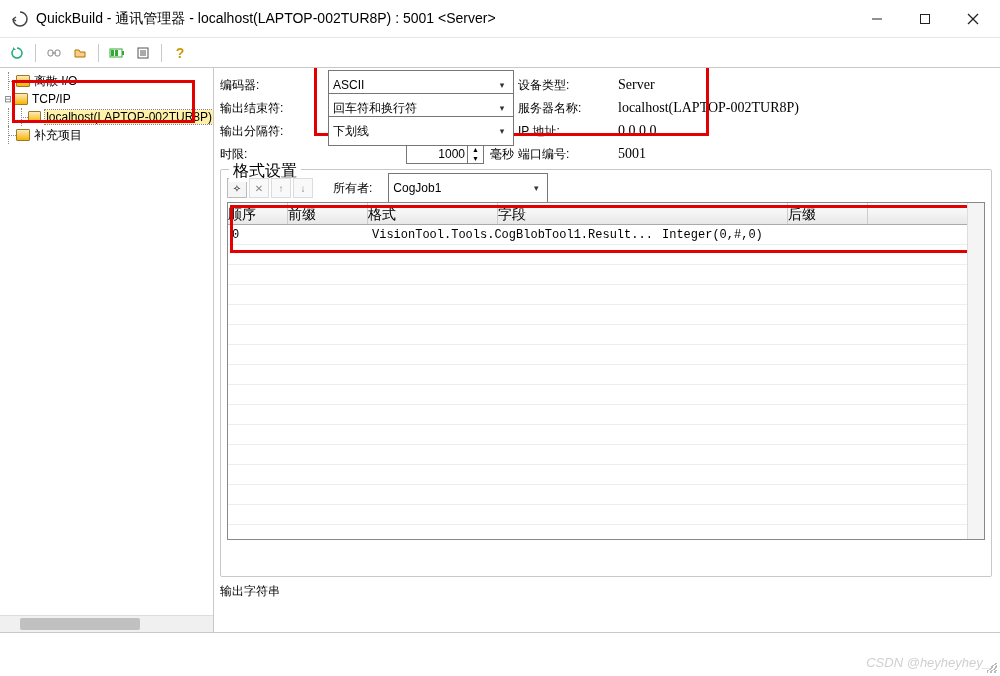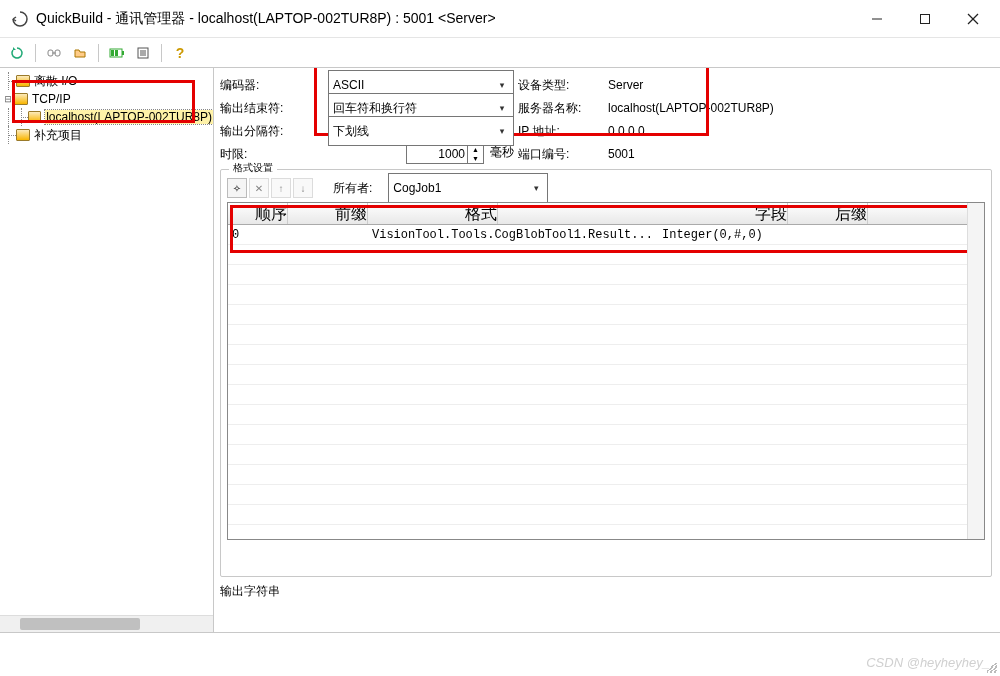--- a/index.html
+++ b/index.html
@@ -30,36 +30,36 @@
 .sidebar-scroll {position:absolute; bottom:0; left:0; right:0; height:17px; background:#f0f0f0; border-top:1px solid #ddd;}
 .sidebar-scroll .thumb{position:absolute; left:20px; width:120px; top:2px; bottom:2px; background:#c0c0c0; border-radius:2px;}
 
 .content { flex: 1; padding: 6px 8px 6px 6px; position: relative; overflow:hidden;}
 .row { display: flex; align-items: center; height: 22px; margin-bottom: 1px; }
 .lbl { width: 108px; }
 .lbl2 { width: 90px; margin-left: 4px;}
 .combo { border: 1px solid #767676; height: 30px; display: flex; align-items: center; padding: 4px 4px; background: #fff; position: relative; font-size:12px;}
 .combo .arrow { position: absolute; right: 2px; top: 0; bottom: 0; width: 18px; display: flex; align-items: center; justify-content: center; font-size: 9px; color: #333; }
 .combo1 { width: 186px; }
-.val { margin-left: 0; font-family: Liberation Sans, sans-serif; font-size:12px;}
+.val { margin-left: 10px; font-family: Liberation Serif, serif; font-size:14px;}
 .num { border: 1px solid #767676; width: 62px; height: 20px; text-align: right; padding: 0 2px; }
 .spinner{width:16px; height:20px; border:1px solid #767676; border-left:none; display:flex; flex-direction:column;}
 .spinner div{flex:1; display:flex; align-items:center; justify-content:center; font-size:7px;}
 
 .redbox2 { position: absolute; left: 100px; top: -4px; width: 395px; height: 72px; border: 3px solid #e40000; pointer-events:none;}
 
 .group { border: 1px solid #c8c8c8; border-radius: 2px; margin-top: 4px; padding: 6px; height: 408px; position:relative;}
-.group-title { position: absolute; top: -9px; left: 8px; background: #fff; padding: 0 4px; font-size:10px;}
+.group-title { position: absolute; top: -9px; left: 8px; background: #fff; padding: 0 4px; font-size:16px;}
 .group-row { display: flex; align-items: center; height: 24px; margin-bottom: 2px; }
 .smallbtn { width: 20px; height: 20px; border: 1px solid #bbb; margin-right: 2px; display:flex; align-items:center; justify-content:center; font-size:10px; background:#f5f5f5;}
 .smallbtn.disabled { opacity: 0.5; }
 
 .table-wrap { border: 1px solid #888; height: 338px; margin-top: 2px; position:relative; overflow:hidden; background:#fff;}
 .thead { display: flex; height: 22px; background: linear-gradient(#fff,#e8e8e8); border-bottom: 1px solid #aaa; }
-.th { border-right: 1px solid #ccc; text-align: right; line-height: 22px; font-size:16px;}
+.th { border-right: 1px solid #ccc; text-align: left; line-height: 22px; font-size:14px;}
 .trow { display: flex; height: 20px; align-items:center;}
 .td { text-align: left; padding: 0 4px; border-right: 1px dotted transparent; font-family:"Courier New", monospace; font-size:12px; overflow:hidden; white-space:nowrap;}
 .redbox3 { position: absolute; left: 2px; top: 2px; width: 750px; height: 48px; border: 3px solid #e40000; pointer-events:none;}
 
 .gridbg { position: absolute; top: 22px; left: 0; right: 17px; bottom: 0; background: repeating-linear-gradient(to bottom, #fff 0, #fff 19px, #eee 19px, #eee 20px); }
 .vscroll{position:absolute; right:0; top:0; bottom:0; width:17px; background:#f4f4f4; border-left:1px solid #ddd;}
 
 .bottom-section { margin-top: 6px; }
 .output-box { border: 1px solid #c8c8c8; height: 54px; padding: 4px 6px; position: relative; font-family:"Courier New", monospace; font-size:12px;}
 .out-vscroll{position:absolute; right:0; top:0; bottom:0; width:20px; display:flex; flex-direction:column; justify-content:space-between; padding:2px;}
@@ -204,21 +204,21 @@
       <div class="combo combo1">
         <span>下划线</span>
         <span class="arrow">▾</span>
       </div>
       <span class="lbl2">IP 地址:</span>
       <span class="val">0.0.0.0</span>
     </div>
 
     <div class="row">
       <span class="lbl">时限:</span>
-      <div style="display:flex; width:186px; justify-content:flex-end; align-items:flex-start;">
+      <div style="display:flex; width:186px; justify-content:flex-end; align-items:center;">
         <input class="num" readonly="" value="1000" style="">
         <div class="spinner">
             <div>▲</div>
             <div>▼</div>
           </div>
         <span style="margin-left:6px;">毫秒</span>
       </div>
       <span class="lbl2">端口编号:</span>
       <span class="val">5001</span>
     </div>

